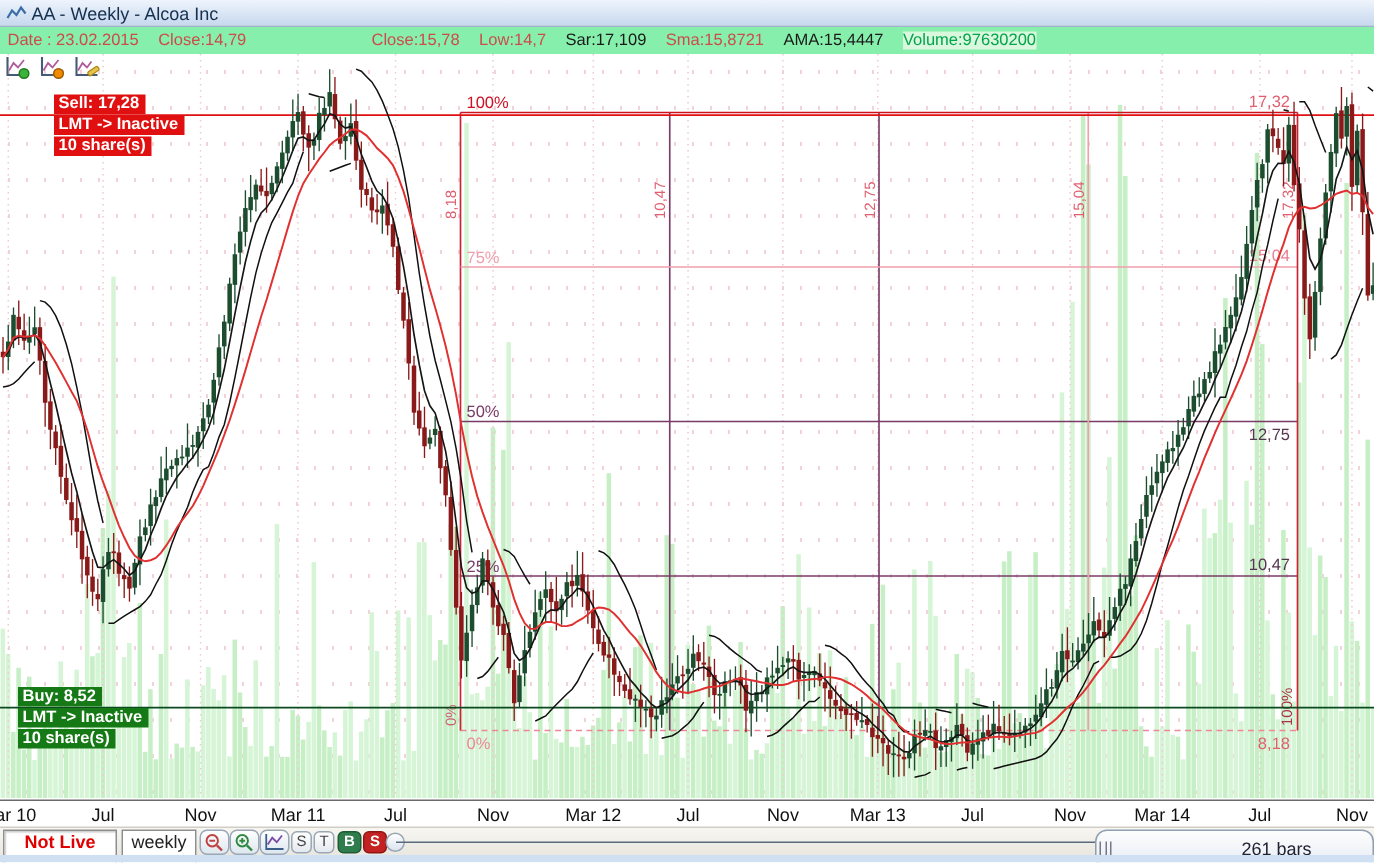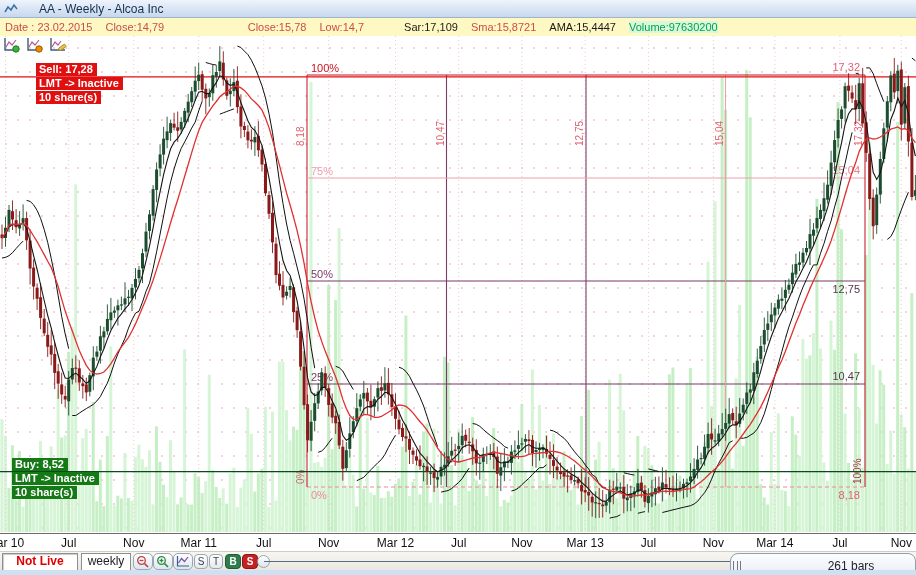--- a/index.html
+++ b/index.html
@@ -2,24 +2,24 @@
 <html><head>
 <meta charset="utf-8">
 <style>
   html,body{margin:0;padding:0;background:#fff;}
   *{box-sizing:border-box;}
   .window{position:relative;width:916px;height:575px;overflow:hidden;background:#fff;
           font-family:"Liberation Sans",sans-serif;}
   
   .titlebar{position:absolute;top:0;left:0;width:916px;height:18px;
             background:linear-gradient(#eef4fc,#c7d8ee);
-            border-bottom:1px solid #9fb3cb;display:flex;align-items:center;gap:21px;padding-left:4px;}
+            border-bottom:1px solid #9fb3cb;display:flex;align-items:center;gap:3px;padding-left:4px;}
   .titlebar .title{font-size:12px;color:#14304e;}
   
-  .infobar{position:absolute;top:18px;left:0;width:916px;height:18px;background:#fef9c3;
+  .infobar{position:absolute;top:18px;left:0;width:916px;height:18px;background:#86efac;
            display:flex;align-items:center;padding-left:5px;font-size:11px;white-space:nowrap;}
   .infobar span{margin-right:13px;}
   
   .chart-area{position:absolute;top:36px;left:0;width:916px;height:497px;overflow:hidden;
       background-color:#fff;
       background-image:radial-gradient(#f3d3da 0.8px, rgba(0,0,0,0) 0.9px);
       background-size:12px 24px;}
   #chart-svg{position:absolute;top:0;left:0;}
   svg text{font-family:"Liberation Sans",sans-serif;}
   .chart-tools{position:absolute;top:1px;left:3px;display:flex;gap:5px;}
@@ -70,21 +70,21 @@
     </svg>
     <span class="title">AA  -  Weekly - Alcoa Inc</span>
   </div>
 
   <div class="infobar">
       <span style="color: rgb(204, 75, 75);">Date : 23.02.2015</span>
       <span style="color: rgb(204, 75, 75);">Close:14,79</span>
       <span style="color: rgb(204, 75, 75); margin-top: 44px;">Open:15,63</span>
       <span style="color: rgb(204, 75, 75);">Close:15,78</span>
       <span style="color: rgb(204, 75, 75);">Low:14,7</span>
-      <span style="color: rgb(26, 26, 26); margin-left: 27px;">Sar:17,109</span>
+      <span style="color: rgb(26, 26, 26);">Sar:17,109</span>
       <span style="color: rgb(204, 75, 75);">Sma:15,8721</span>
       <span style="color: rgb(26, 26, 26);">AMA:15,4447</span>
       <span style="color: rgb(0, 164, 74); background: rgb(216, 247, 220);">Volume:97630200</span>
     </div>
 
   <div class="chart-area">
     <svg id="chart-svg" width="916" height="497" viewBox="0 0 916 497">
         <rect x="0.4" y="383.1" width="3" height="112.9" fill="#d6f5d6"></rect>
         <rect x="3.9" y="400.1" width="3" height="95.9" fill="#d6f5d6"></rect>
         <rect x="7.4" y="451.9" width="3" height="44.1" fill="#c6efc6"></rect>

